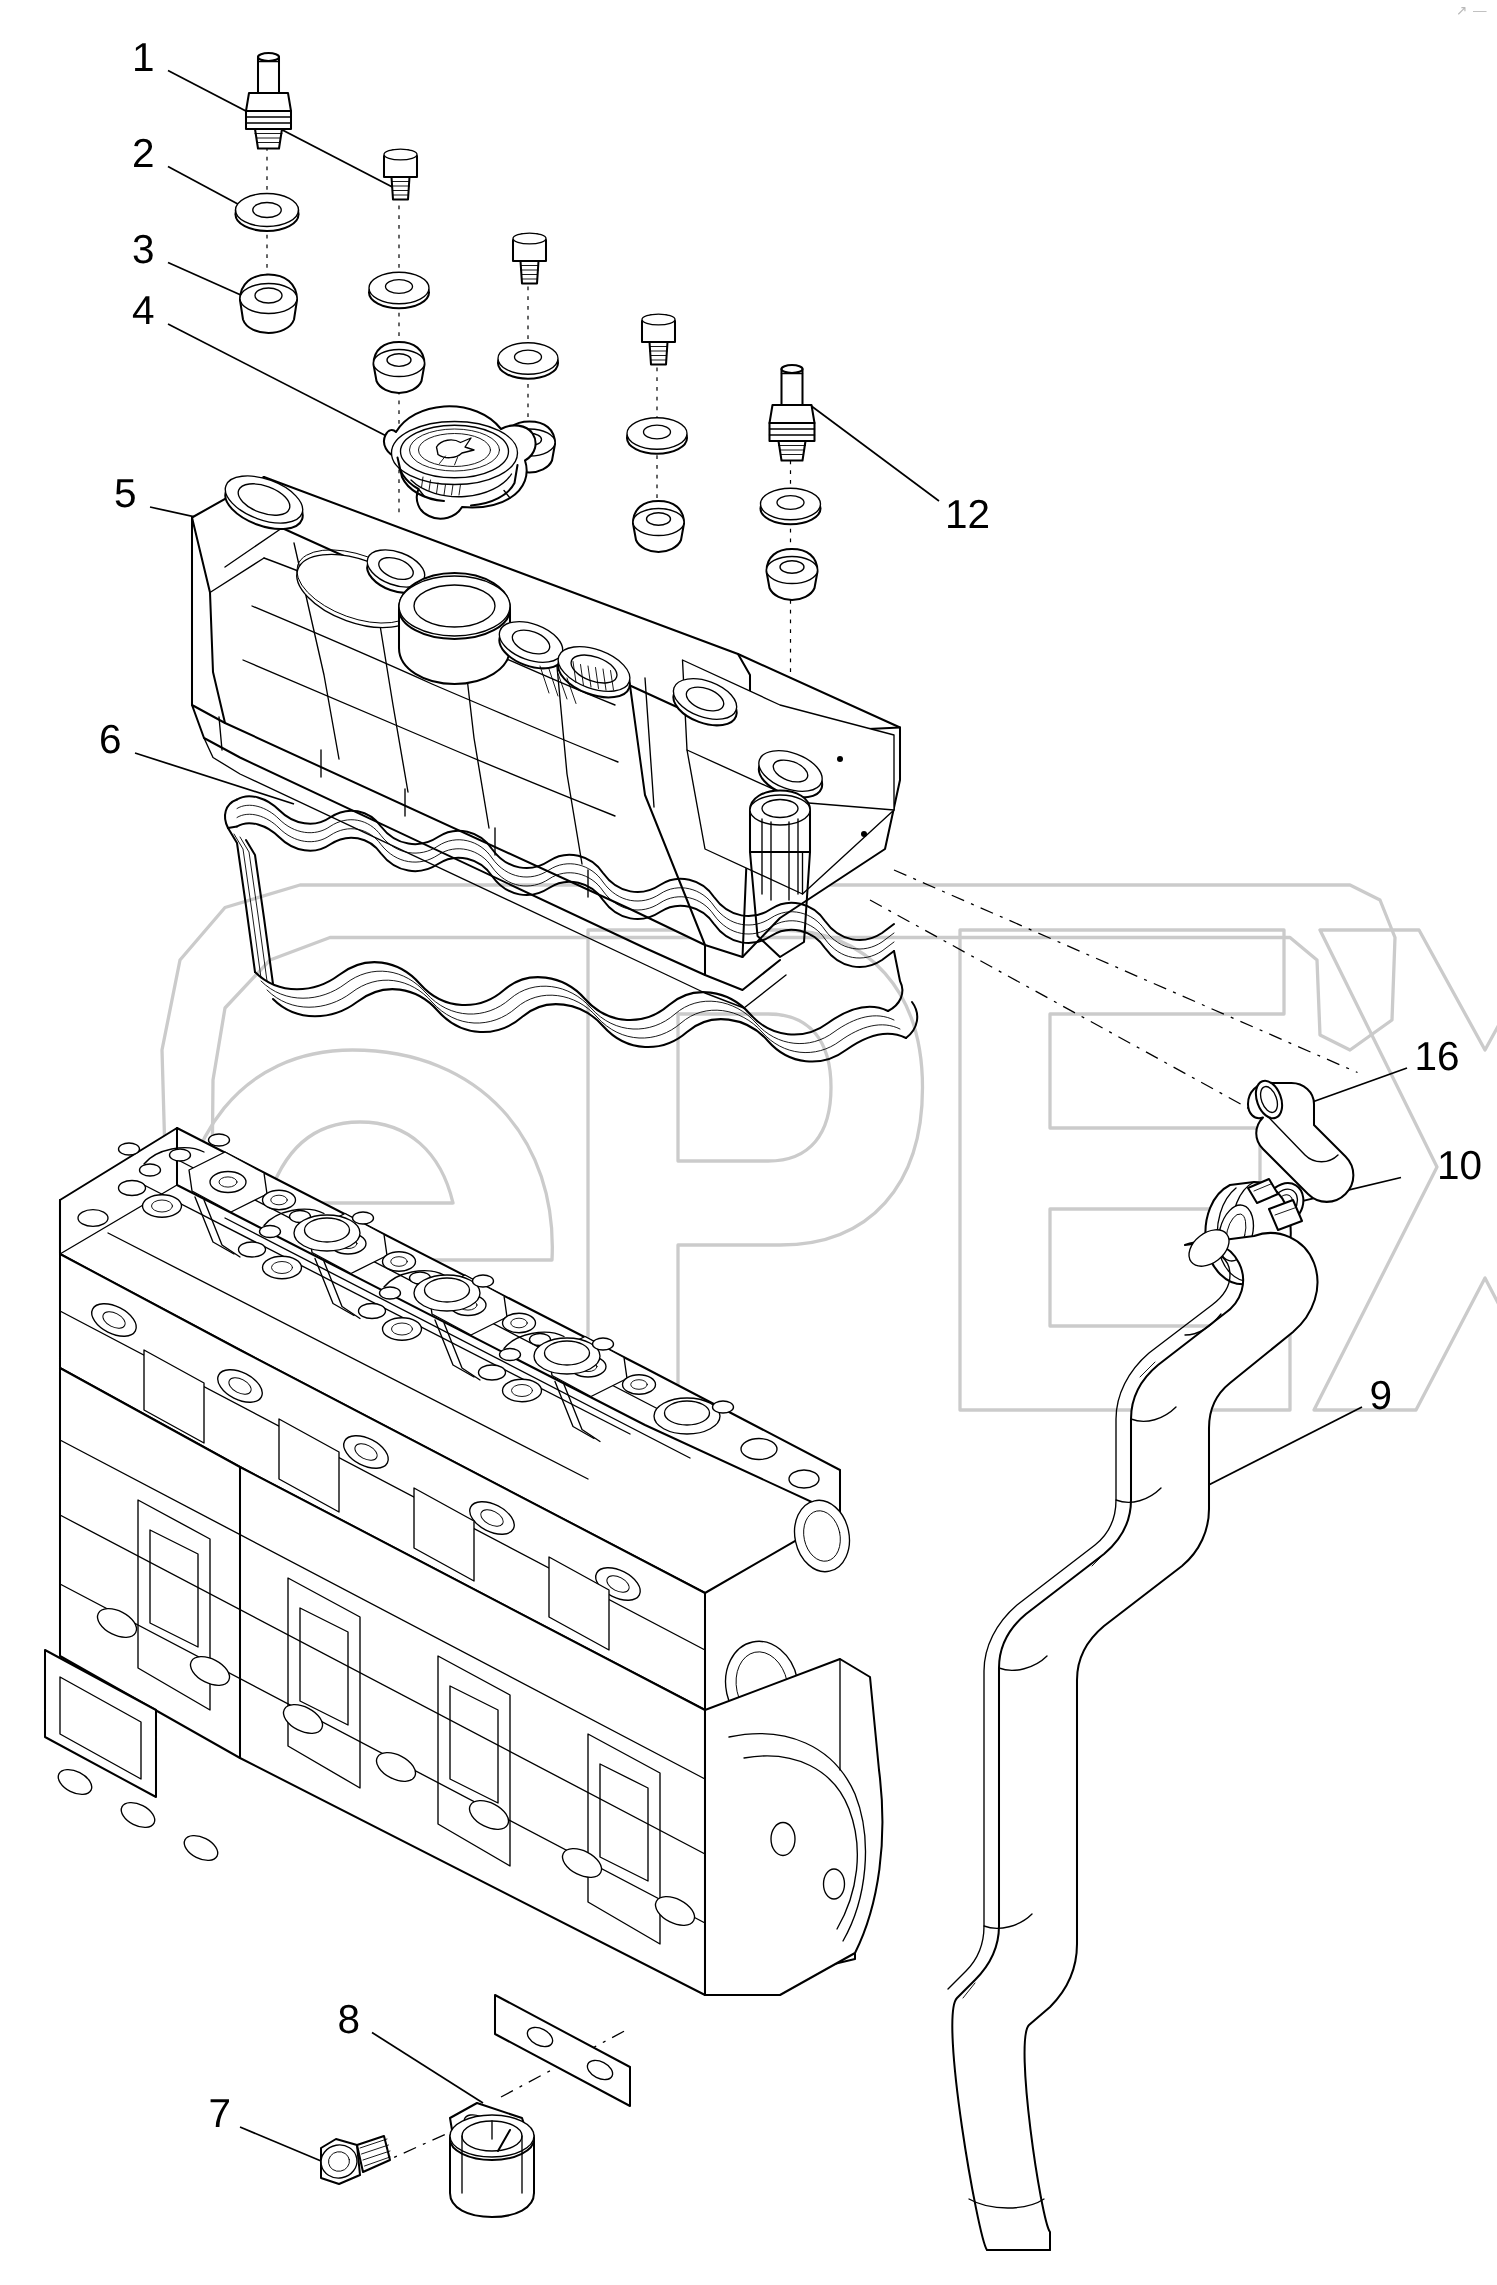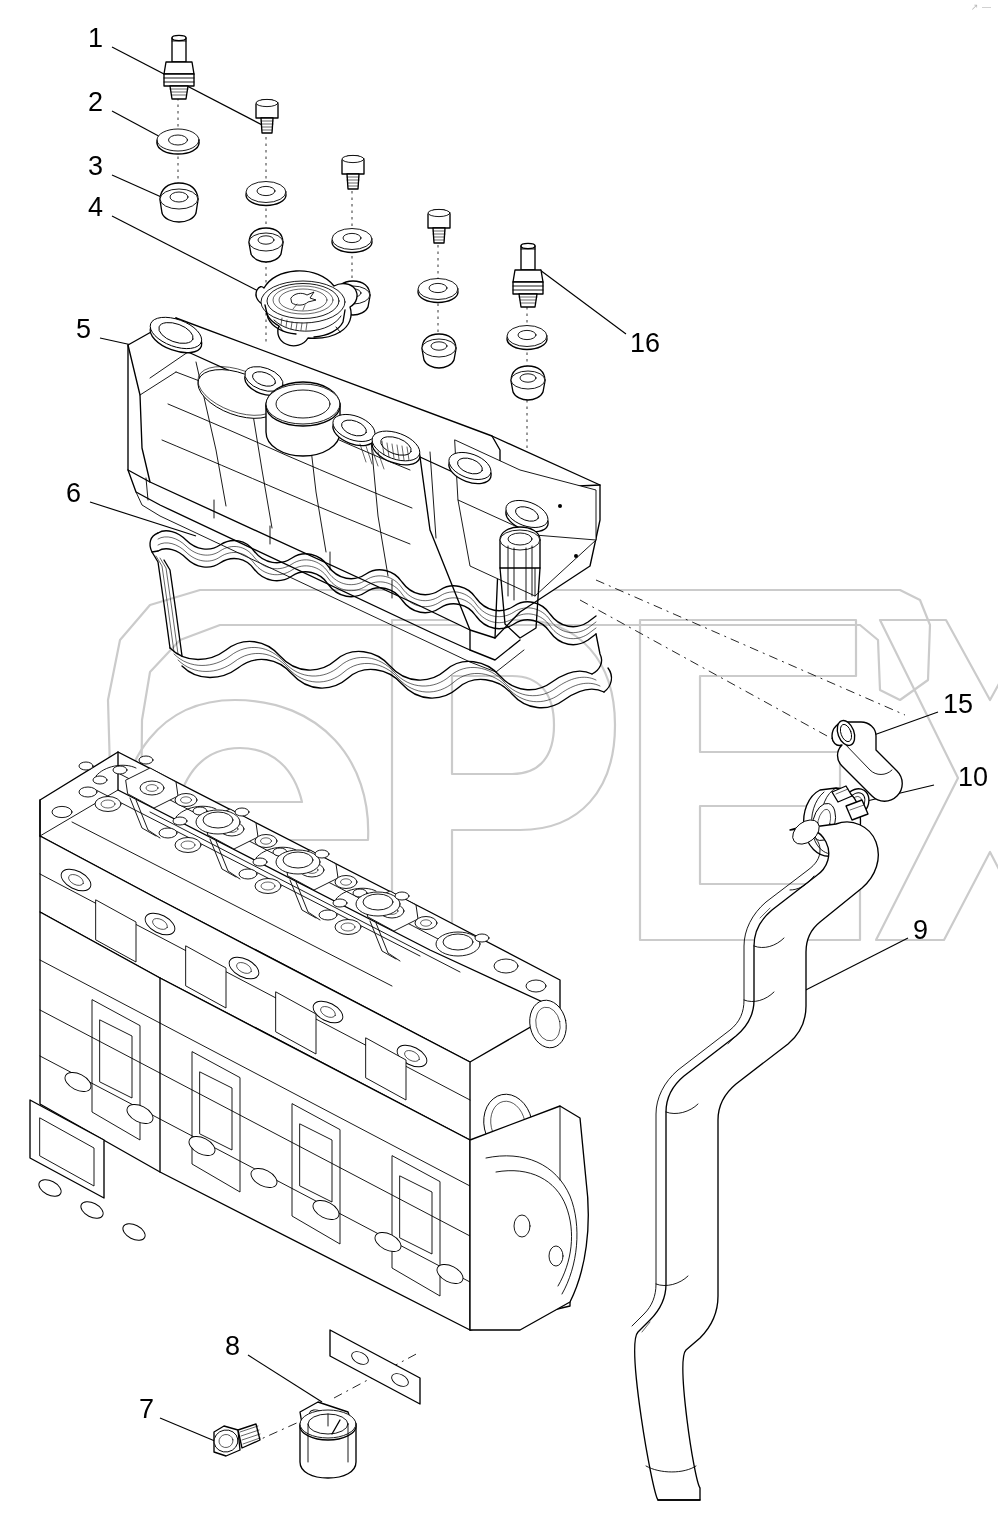--- a/index.html
+++ b/index.html
@@ -745,18 +745,18 @@
 <div class="callout-num" style="left:88px;top:25px;">1</div>
 <div class="callout-num" style="left:88px;top:89px;">2</div>
 <div class="callout-num" style="left:88px;top:153px;">3</div>
 <div class="callout-num" style="left:88px;top:194px;">4</div>
 <div class="callout-num" style="left:76px;top:316px;">5</div>
 <div class="callout-num" style="left:66px;top:480px;">6</div>
 <div class="callout-num" style="left:139px;top:1396px;">7</div>
 <div class="callout-num" style="left:225px;top:1333px;">8</div>
 <div class="callout-num" style="left:913px;top:917px;">9</div>
 <div class="callout-num" style="left:938px;top:764px;margin-left:20px;">10</div>
-<div class="callout-num" style="left:943px;top:691px;">15</div>
-<div class="callout-num" style="left:630px;top:330px;">16</div>
+<div class="callout-num" style="left:943px;top:691px;">16</div>
+<div class="callout-num" style="left:630px;top:330px;">12</div>
 
 <div class="corner-mark">↗ —</div>
 
 </div>
 
 </body></html>

